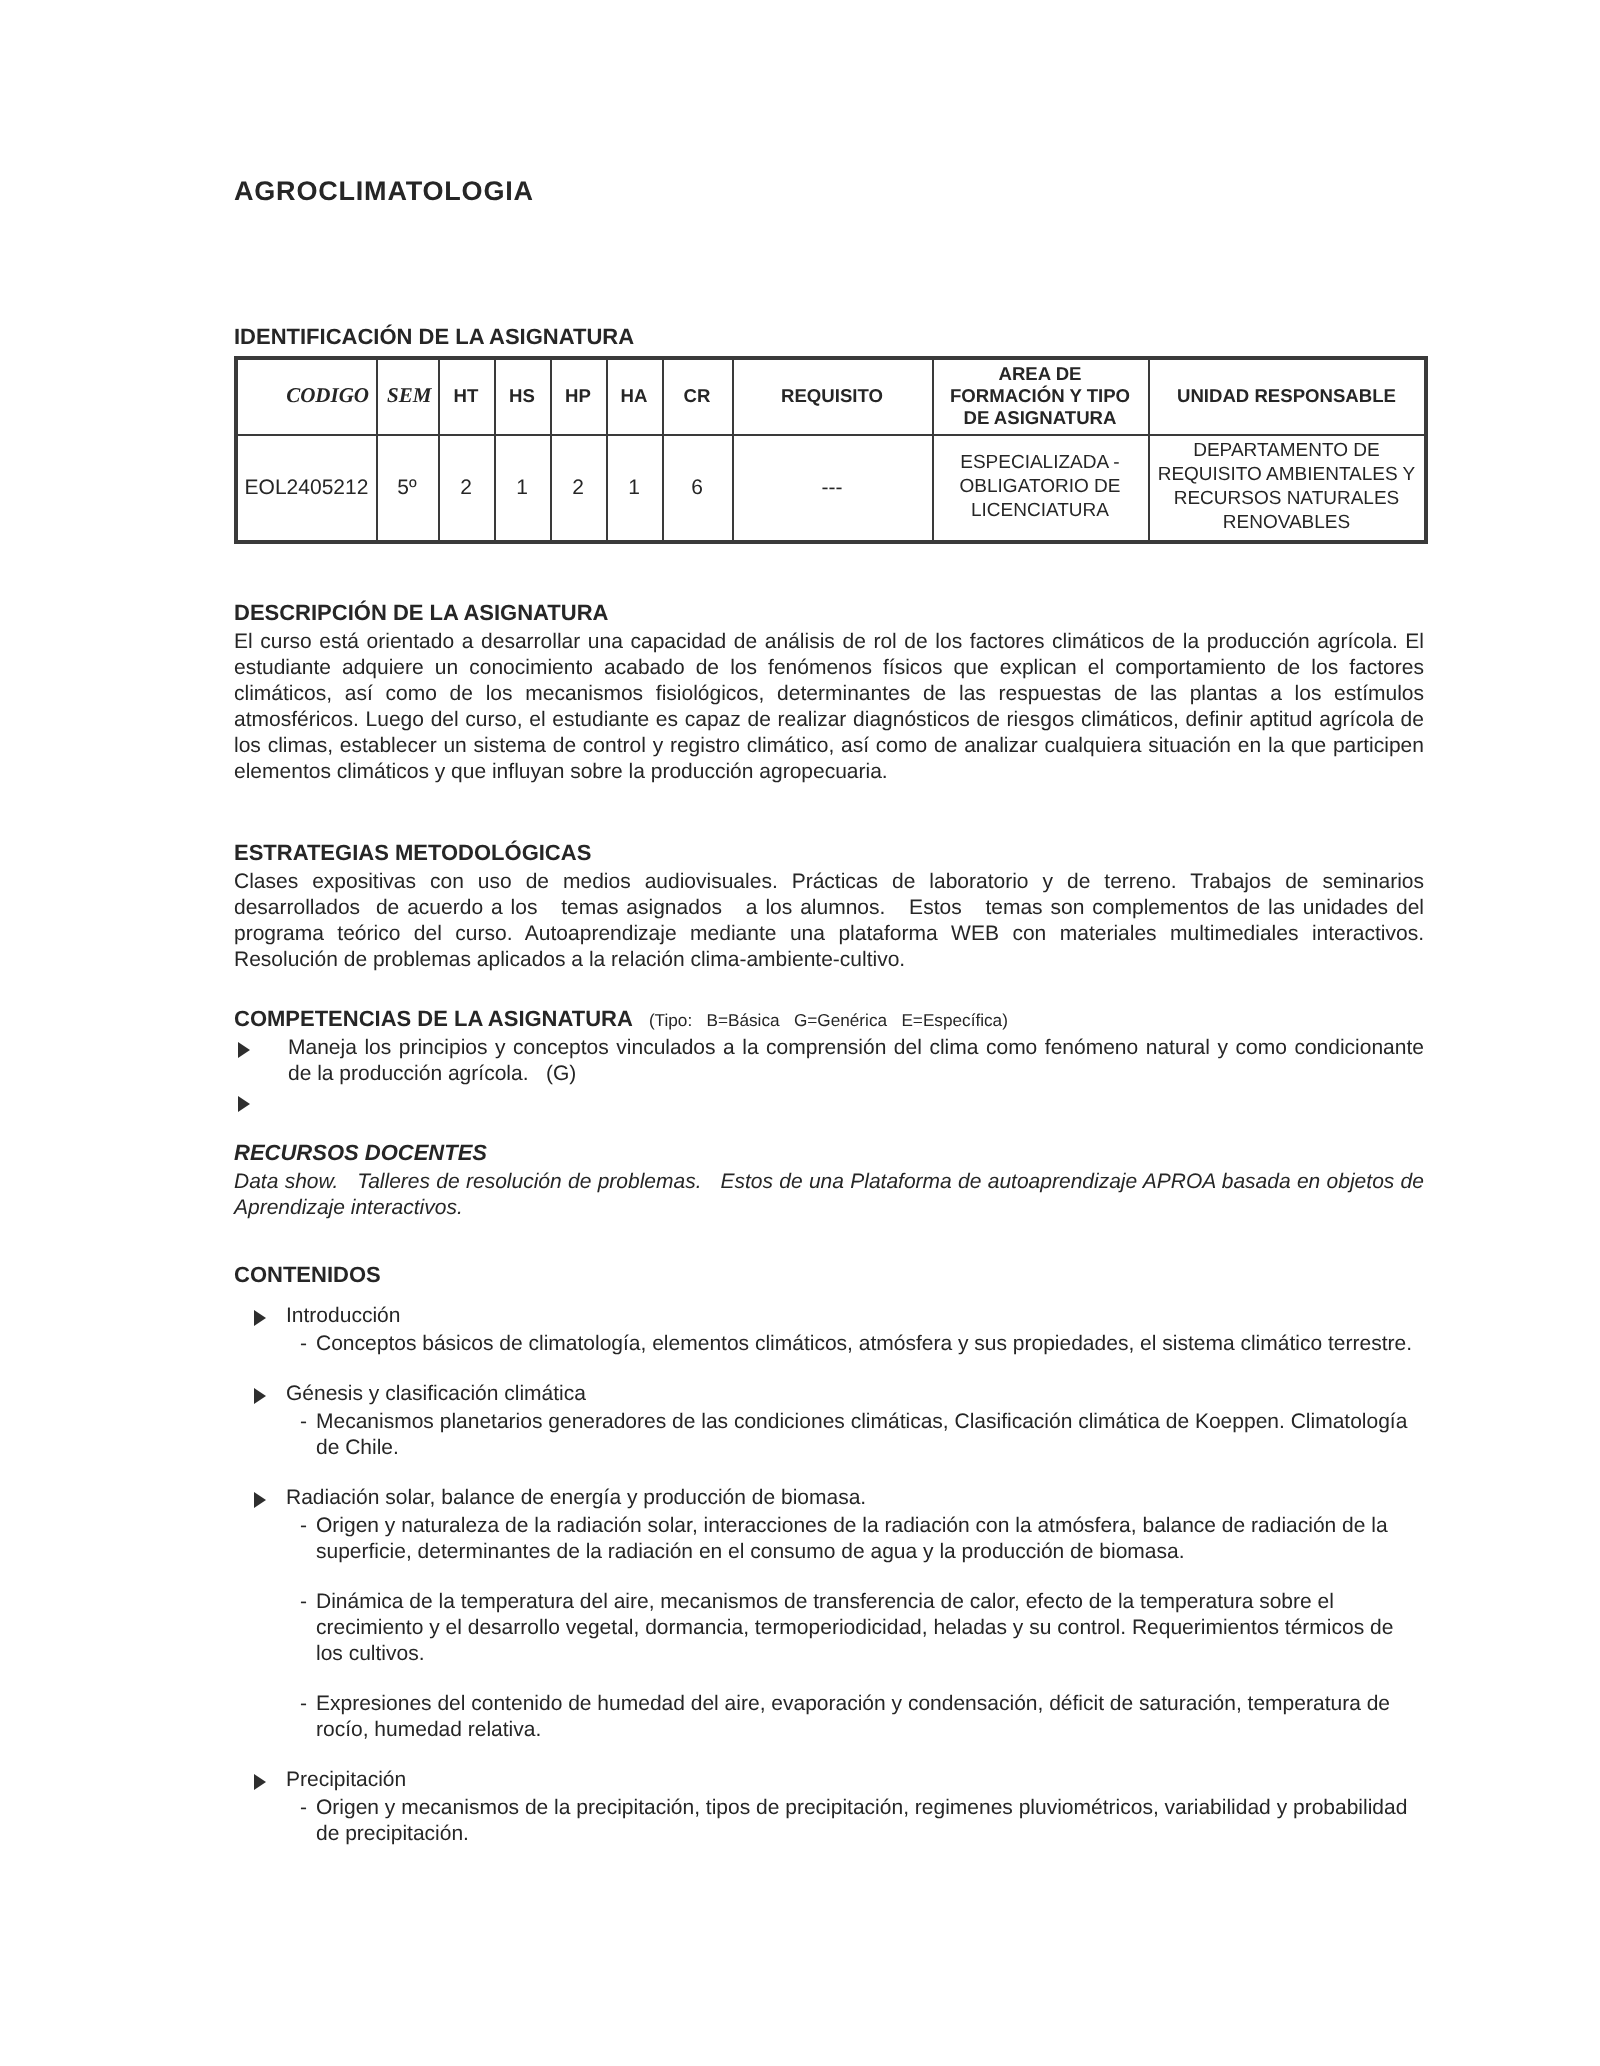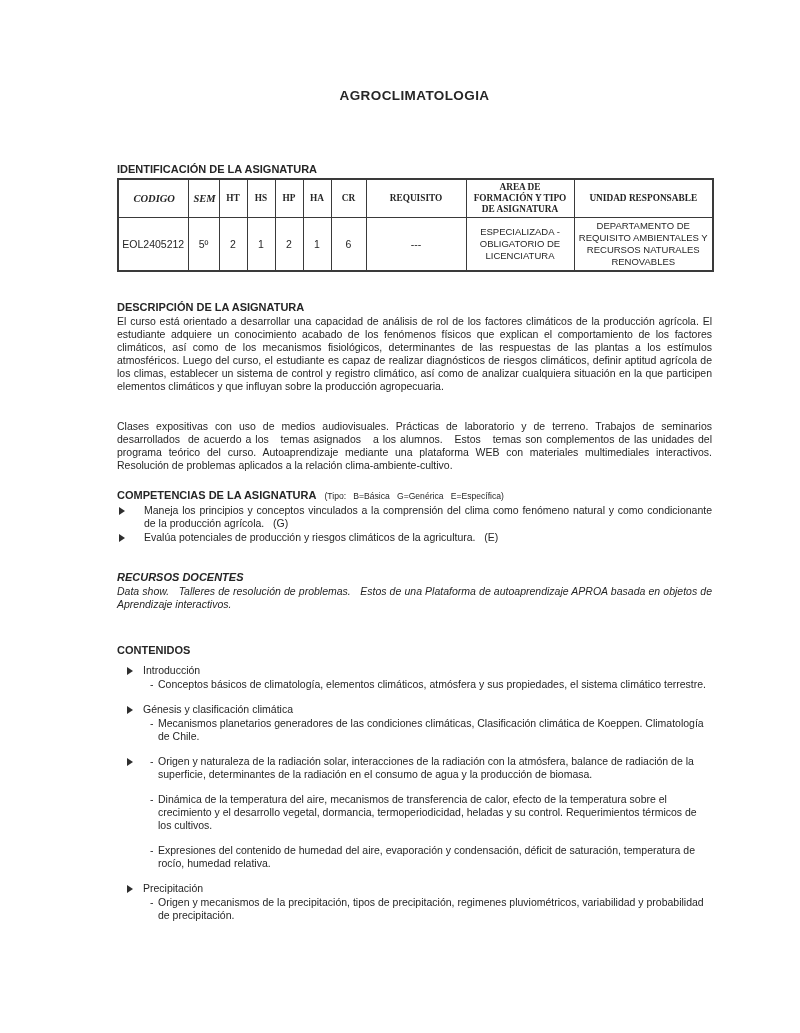--- a/index.html
+++ b/index.html
@@ -10,21 +10,21 @@
   }
   body { width: 800px; height: 1033px; overflow: hidden; }
   .page {
     box-sizing: border-box;
     width: 800px; height: 1033px;
     padding: 88px 88px 0 117px;
     background: #ffffff;
   }
   h1.doc-title {
     font-size: 13.5px; line-height: 16px; font-weight: bold;
-    text-align: center; letter-spacing: 0.4px;
+    letter-spacing: 0.4px;
     margin: 0 0 58px 0;
   }
   h2.sec-heading {
     font-size: 11px; line-height: 14px; font-weight: bold;
     margin: 0;
   }
   .tipo-note {
     font-size: 8.6px; font-weight: normal;
     white-space: pre-wrap;
     margin-left: 8px;
@@ -44,40 +44,40 @@
     margin-top: 2px;
   }
   table.ident-table th, table.ident-table td {
     border: 1.5px solid #3a3a3a;
     vertical-align: middle;
     padding: 2px 3px;
     overflow: hidden;
   }
   table.ident-table th {
     font-size: 9.3px; line-height: 11px; font-weight: bold;
-    text-align: center; height: 33px; font-family: Liberation Serif, serif;
+    text-align: center; height: 33px;
   }
   table.ident-table th.serif-it {
     font-family: "Liberation Serif", serif;
-    font-style: italic; font-size: 10.5px; text-align: center;
+    font-style: italic; font-size: 10.5px; text-align: right;
     padding-left: 5px;
   }
   table.ident-table td {
     font-size: 10.5px; line-height: 12.5px;
     text-align: center; height: 42px;
   }
   table.ident-table td.small { font-size: 9.5px; line-height: 12px; }
 
   
   .sec-ident  { margin-top: 0; }
   .sec-desc   { margin-top: 28px; }
   .sec-estr   { margin-top: 26px; }
   .sec-comp   { margin-top: 16px; }
   .sec-rec    { margin-top: 26px; font-style: italic; }
-  .sec-cont   { margin-top: 32px; }
+  .sec-cont   { margin-top: 20px; }
 
   
   .arrow-icon {
     display: inline-block; width: 0; height: 0;
     border-left: 6px solid #2e2e2e;
     border-top: 4px solid transparent;
     border-bottom: 4px solid transparent;
   }
 
   
@@ -155,28 +155,29 @@
     </tbody>
       </table>
   </section>
 
   <section class="sec-desc">
     <h2 class="sec-heading">DESCRIPCIÓN DE LA ASIGNATURA</h2>
     <p class="body-text">El curso está orientado a desarrollar una capacidad de análisis de rol de los factores climáticos de la producción agrícola. El estudiante adquiere un conocimiento acabado de los fenómenos físicos que explican el comportamiento de los factores climáticos, así como de los mecanismos fisiológicos, determinantes de las respuestas de las plantas a los estímulos atmosféricos. Luego del curso, el estudiante es capaz de realizar diagnósticos de riesgos climáticos, definir aptitud agrícola de los climas, establecer un sistema de control y registro climático, así como de analizar cualquiera situación en la que participen elementos climáticos y que influyan sobre la producción agropecuaria.</p>
   </section>
 
   <section class="sec-estr">
+    <h2 class="sec-heading">ESTRATEGIAS METODOLÓGICAS</h2>
     <p class="body-text pre">Clases expositivas con uso de medios audiovisuales. Prácticas de laboratorio y de terreno. Trabajos de seminarios desarrollados  de acuerdo a los   temas asignados   a los alumnos.   Estos   temas son complementos de las unidades del programa teórico del curso. Autoaprendizaje mediante una plataforma WEB con materiales multimediales interactivos. Resolución de problemas aplicados a la relación clima-ambiente-cultivo.</p>
   </section>
 
   <section class="sec-comp">
     <h2 class="sec-heading"><span>COMPETENCIAS DE LA ASIGNATURA</span><span class="tipo-note">(Tipo:   B=Básica   G=Genérica   E=Específica)</span></h2>
     <div class="comp-list">
       <div class="comp-item"><span class="arrow-icon"></span><span>Maneja los principios y conceptos vinculados a la comprensión del clima como fenómeno natural y como condicionante de la producción agrícola.   (G)</span></div>
-      <div class="comp-item"><span class="arrow-icon"></span><span>Evalúa potenciales de producción y riesgos climáticos de la agricultura.   (E)</span></div>
+      <div class="comp-item"><span class="arrow-icon"></span></div>
     </div>
   </section>
 
   <section class="sec-rec">
     <h2 class="sec-heading">RECURSOS DOCENTES</h2>
     <p class="body-text pre">Data show.   Talleres de resolución de problemas.   Estos de una Plataforma de autoaprendizaje APROA basada en objetos de Aprendizaje interactivos.</p>
   </section>
 
   <section class="sec-cont">
     <h2 class="sec-heading">CONTENIDOS</h2>
@@ -186,21 +187,21 @@
         <div class="topic-title"><span class="arrow-icon"></span><span>Introducción</span></div>
         <div class="topic-detail"><span class="dash-bullet">-</span><span>Conceptos básicos de climatología, elementos climáticos, atmósfera y sus propiedades, el sistema climático terrestre.</span></div>
       </div>
 
       <div class="topic">
         <div class="topic-title"><span class="arrow-icon"></span><span>Génesis y clasificación climática</span></div>
         <div class="topic-detail"><span class="dash-bullet">-</span><span>Mecanismos planetarios generadores de las condiciones climáticas, Clasificación climática de Koeppen. Climatología de Chile.</span></div>
       </div>
 
       <div class="topic">
-        <div class="topic-title"><span class="arrow-icon"></span></div>
+        <div class="topic-title"><span class="arrow-icon"></span><span>Radiación solar, balance de energía y producción de biomasa.</span></div>
         <div class="topic-detail"><span class="dash-bullet">-</span><span>Origen y naturaleza de la radiación solar, interacciones de la radiación con la atmósfera, balance de radiación de la superficie, determinantes de la radiación en el consumo de agua y la producción de biomasa.</span></div>
       </div>
 
       <div class="topic">
         <div class="topic-detail"><span class="dash-bullet">-</span><span>Dinámica de la temperatura del aire, mecanismos de transferencia de calor, efecto de la temperatura sobre el crecimiento y el desarrollo vegetal, dormancia, termoperiodicidad, heladas y su control. Requerimientos térmicos de los cultivos.</span></div>
       </div>
 
       <div class="topic">
         <div class="topic-detail"><span class="dash-bullet">-</span><span>Expresiones del contenido de humedad del aire, evaporación y condensación, déficit de saturación, temperatura de rocío, humedad relativa.</span></div>
       </div>

